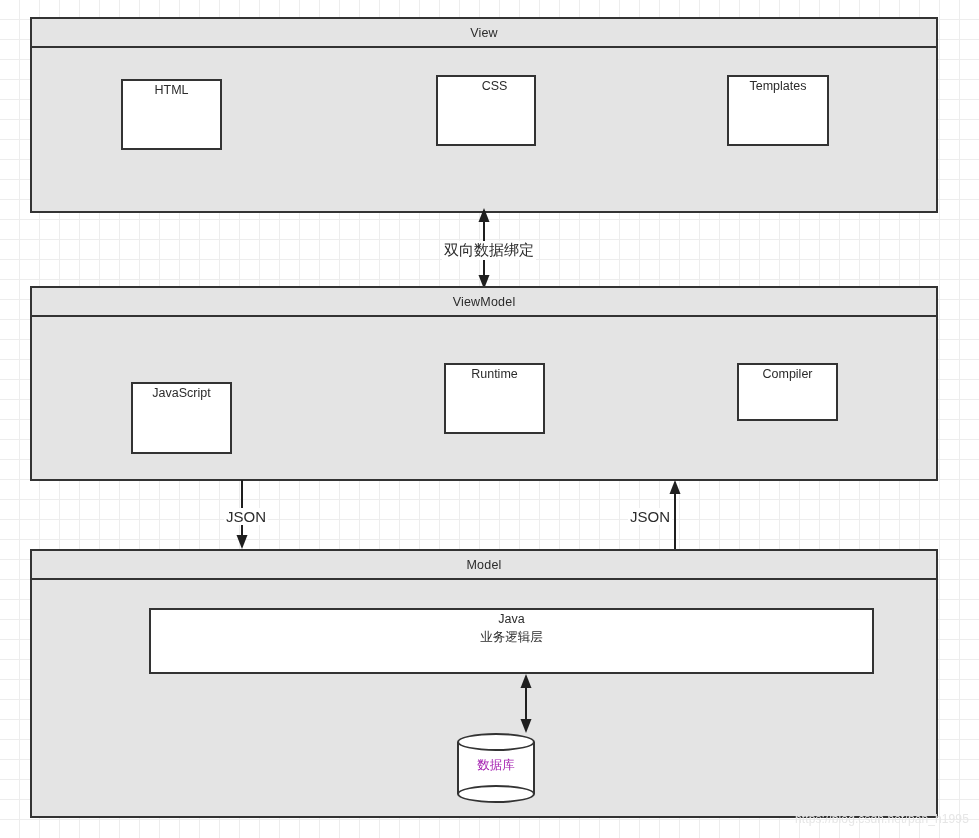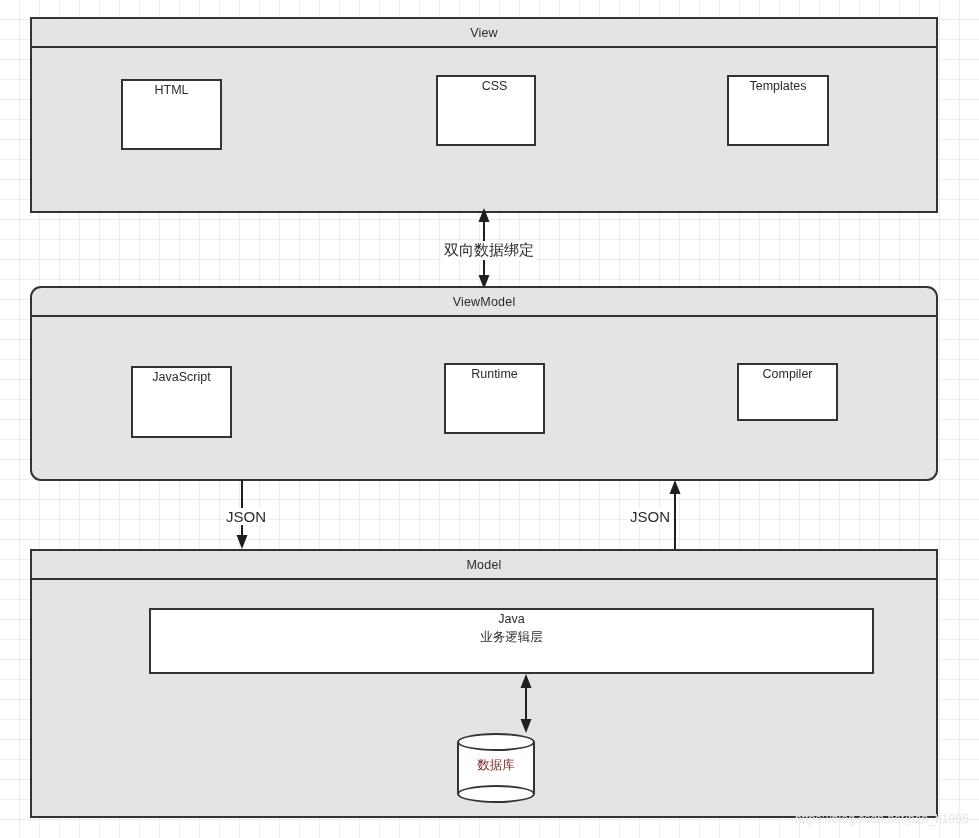--- a/index.html
+++ b/index.html
@@ -113,21 +113,21 @@
   .cyl-label {
     position: absolute;
     left: 0;
     top: 0;
     width: 78px;
     height: 70px;
     display: flex;
     align-items: center;
     justify-content: center;
     font-size: 12.5px;
-    color: #7f1d1d;
+    color: #a21caf;
     padding-bottom: 6px;
     box-sizing: border-box;
   }
 
   
   .connector {
     position: absolute;
   }
   .conn-label {
     position: absolute;
@@ -168,24 +168,24 @@
 
   <div class="connector" style="left:462px; top:208px; width:44px; height:82px;">
     <svg width="44" height="82" viewBox="0 0 44 82">
       <line x1="22" y1="9" x2="22" y2="72" stroke="#1f1f1f" stroke-width="2"></line>
       <polygon points="22,0 16.5,14 27.5,14" fill="#1f1f1f"></polygon>
       <polygon points="22,81 16.5,67 27.5,67" fill="#1f1f1f"></polygon>
     </svg>
   </div>
   <div class="conn-label" style="left:442px; top:241px; background:#ffffff; padding:0 2px;">双向数据绑定</div>
 
-  <div class="layer" style="left:30px; top:286px; width:908px; height:195px;border-radius:11px;">
+  <div class="layer" style="left:30px; top:286px; width:908px; height:195px;">
     <div class="layer-title">ViewModel</div>
     <div class="layer-body">
-      <div class="node" style="left:99px; top:49px; width:101px; height:72px;">
+      <div class="node" style="left:99px; top:65px; width:101px; height:72px;">
         <span>JavaScript</span>
       </div>
       <div class="node" style="left:412px; top:46px; width:101px; height:71px;">
         <span>Runtime</span>
       </div>
       <div class="node" style="left:705px; top:46px; width:101px; height:58px;">
         <span>Compiler</span>
       </div>
     </div>
   </div>

